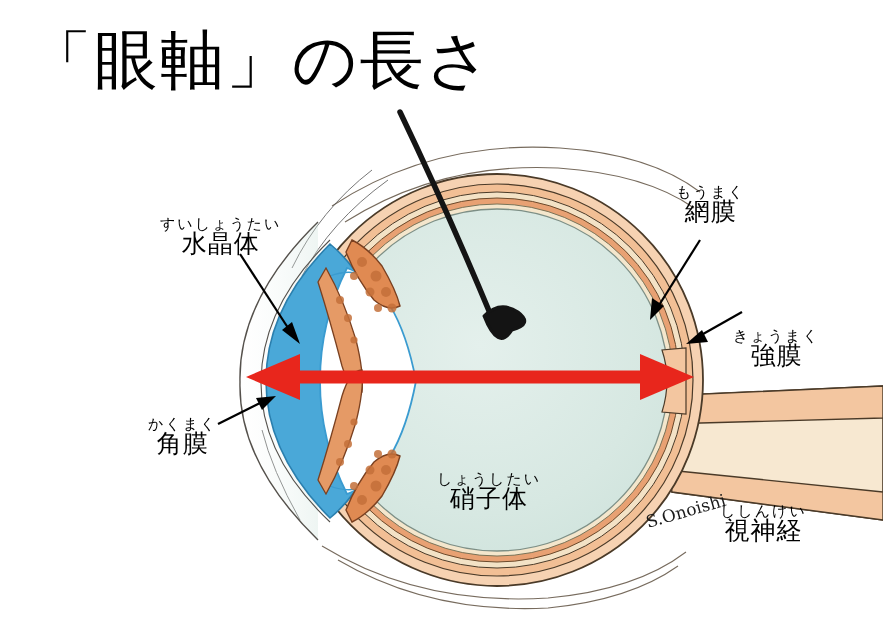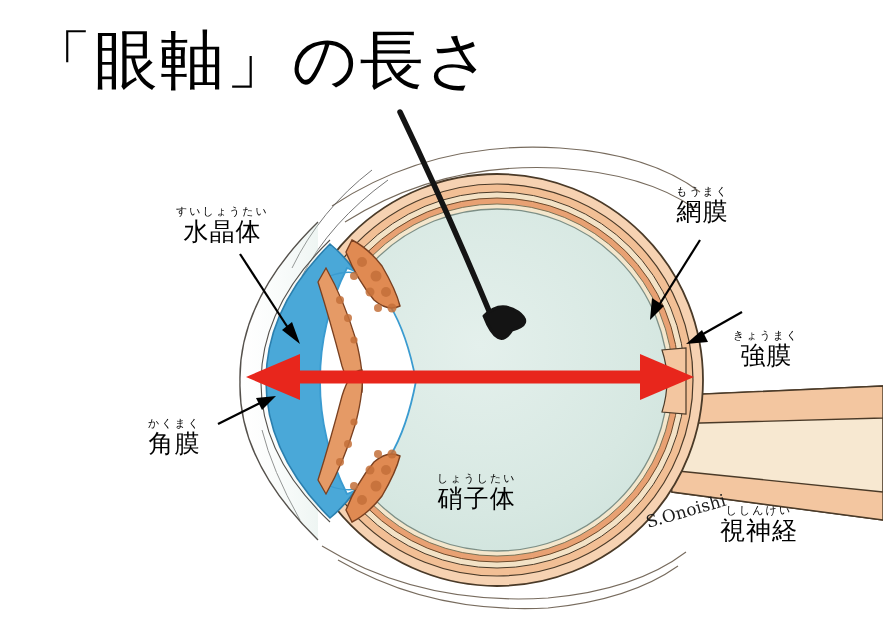--- a/index.html
+++ b/index.html
@@ -10,26 +10,26 @@
   
   #title{
     position:absolute;left:28px;top:28px;
     font-size:64px;line-height:1.0;font-weight:400;
     letter-spacing:2px;white-space:nowrap;
     font-family:"DejaVu Serif","Liberation Serif",serif;
   }
 
   
   .lbl{position:absolute;white-space:nowrap;text-align:center;}
-  .lbl .ruby{font-size:11px;line-height:12px;letter-spacing:2px;display:block;
+  .lbl .ruby{font-size:15px;line-height:12px;letter-spacing:2px;display:block;
              font-family:"DejaVu Sans","Liberation Sans",sans-serif;}
   .lbl .base{font-size:25px;line-height:28px;letter-spacing:1px;display:block;
              font-family:"DejaVu Sans","Liberation Sans",sans-serif;}
 
-  #lbl-lens{left:160px;top:206px;margin-left:16px;}
+  #lbl-lens{left:160px;top:218px;}
   #lbl-cornea{left:148px;top:418px;}
   #lbl-retina{left:676px;top:186px;}
   #lbl-sclera{left:733px;top:286px;margin-top:44px;}
   #lbl-vitreous{left:437px;top:473px;}
   #lbl-optic{left:720px;top:505px;}
 
   svg#art{position:absolute;left:0;top:0;width:883px;height:630px;}
   .sig{font-family:"DejaVu Serif","Liberation Serif",serif;}
 </style>
 </head>

